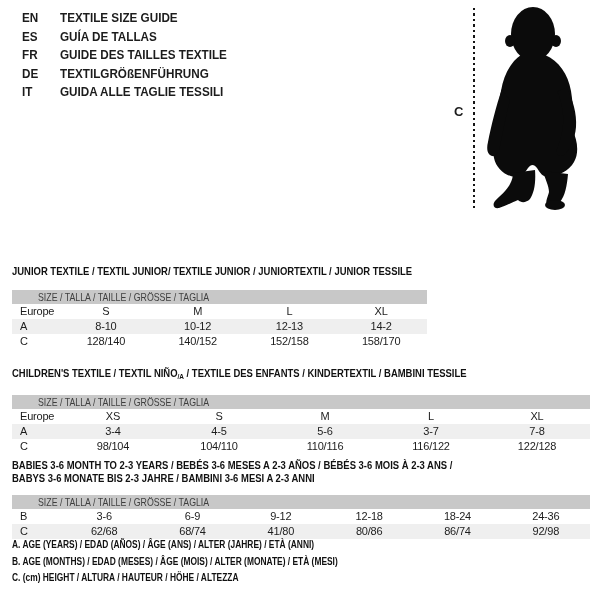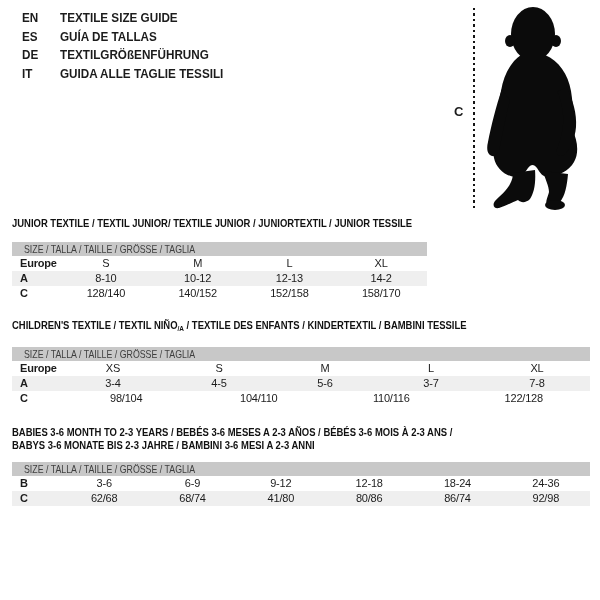--- a/index.html
+++ b/index.html
@@ -20,39 +20,39 @@
   
   .figure-area{position:absolute;left:450px;top:3px;width:148px;height:212px;}
   .dash-line{
     position:absolute;left:23px;top:5px;width:2px;height:200px;
     background:repeating-linear-gradient(to bottom,#141414 0 2.5px,transparent 2.5px 5.5px);
   }
   .measure-label{position:absolute;left:4px;top:101px;font-weight:bold;font-size:13px;}
   .baby-svg{position:absolute;left:37px;top:0;width:106px;height:209px;}
 
   
-  .sec{position:absolute;left:12px;}
+  .sec{position:absolute;left:12px;margin-top:48px;}
   .sec-junior{top:217px;width:415px;}
   .sec-children{top:319px;width:578px;}
-  .sec-babies{top:426px;width:578px;}
+  .sec-babies{top:411px;width:578px;}
   .sec-title{
     font-weight:bold;font-size:11px;line-height:13px;white-space:nowrap;
     transform:scaleX(.86);transform-origin:0 0;letter-spacing:0;color:#111;
   }
   .sec-title .sub{font-size:7.5px;vertical-align:-2px;}
   .size-table{margin-top:12px;}
   .sec-babies .size-table{margin-top:10px;}
   .size-bar{
     height:14px;line-height:14px;background:var(--bar-bg,#c8c8c8);
-    padding-left:12px;font-size:11px;color:var(--bar-text,#3e3e3e);white-space:nowrap;
+    padding-left:26px;font-size:11px;color:var(--bar-text,#3e3e3e);white-space:nowrap;
   }
   .size-bar span{display:inline-block;transform:scaleX(.8);transform-origin:0 50%;}
   .trow{display:flex;height:15px;line-height:15px;font-size:11px;letter-spacing:-.2px;}
   .trow.alt{background:var(--alt-bg,#efefef);}
-  .tlabel{width:48px;flex:0 0 48px;padding-left:8px;box-sizing:border-box;font-weight:bold;}
+  .tlabel{width:48px;flex:0 0 48px;padding-left:8px;box-sizing:border-box;}
   .tcell{flex:1;text-align:center;}
 
   
   .legend{position:absolute;left:12px;top:536px;width:586px;}
   .legend-line{
     font-weight:bold;font-size:10.5px;line-height:16.5px;white-space:nowrap;
     transform:scaleX(.8);transform-origin:0 0;color:#111;
   }
 </style>
 </head>
@@ -61,20 +61,24 @@
 <div class="page">
 
   <div class="languages">
       <div class="lang-row">
         <span class="lang-code">EN</span>
         <span class="lang-label">TEXTILE SIZE GUIDE</span>
       </div>
       <div class="lang-row">
         <span class="lang-code">ES</span>
         <span class="lang-label">GUÍA DE TALLAS</span>
+      </div>
+      <div class="lang-row">
+        <span class="lang-code">FR</span>
+        <span class="lang-label">GUIDE DES TAILLES TEXTILE</span>
       </div>
       <div class="lang-row">
         <span class="lang-code">DE</span>
         <span class="lang-label">TEXTILGRÖßENFÜHRUNG</span>
       </div>
       <div class="lang-row">
         <span class="lang-code">IT</span>
         <span class="lang-label">GUIDA ALLE TAGLIE TESSILI</span>
       </div>
     </div>
@@ -147,20 +151,21 @@
             <span class="tcell">4-5</span>
             <span class="tcell">5-6</span>
             <span class="tcell">3-7</span>
             <span class="tcell">7-8</span>
           </div>
           <div class="trow">
             <span class="tlabel">C</span>
             <span class="tcell">98/104</span>
             <span class="tcell">104/110</span>
             <span class="tcell">110/116</span>
+            <span class="tcell">116/122</span>
             <span class="tcell">122/128</span>
           </div>
         </div>
       </section>
       <section class="sec sec-babies">
         <div class="sec-title">
           <div class="title-line"><span>BABIES 3-6 MONTH TO 2-3 YEARS / BEBÉS 3-6 MESES A 2-3 AÑOS / BÉBÉS 3-6 MOIS À 2-3 ANS /</span></div>
           <div class="title-line"><span>BABYS 3-6 MONATE BIS 2-3 JAHRE / BAMBINI 3-6 MESI A 2-3 ANNI</span></div>
         </div>
         <div class="size-table">
@@ -180,14 +185,19 @@
             <span class="tcell">68/74</span>
             <span class="tcell">41/80</span>
             <span class="tcell">80/86</span>
             <span class="tcell">86/74</span>
             <span class="tcell">92/98</span>
           </div>
         </div>
       </section>
     </div>
 
+  <div class="legend" id="legend">
+      <div class="legend-line">A. AGE (YEARS) / EDAD (AÑOS) / ÂGE (ANS) / ALTER (JAHRE) / ETÀ (ANNI)</div>
+      <div class="legend-line">B. AGE (MONTHS) / EDAD (MESES) / ÂGE (MOIS) / ALTER (MONATE) / ETÀ (MESI)</div>
+      <div class="legend-line">C. (cm) HEIGHT / ALTURA / HAUTEUR / HÖHE / ALTEZZA</div>
+    </div>
 
 </div>
 
 </body></html>

